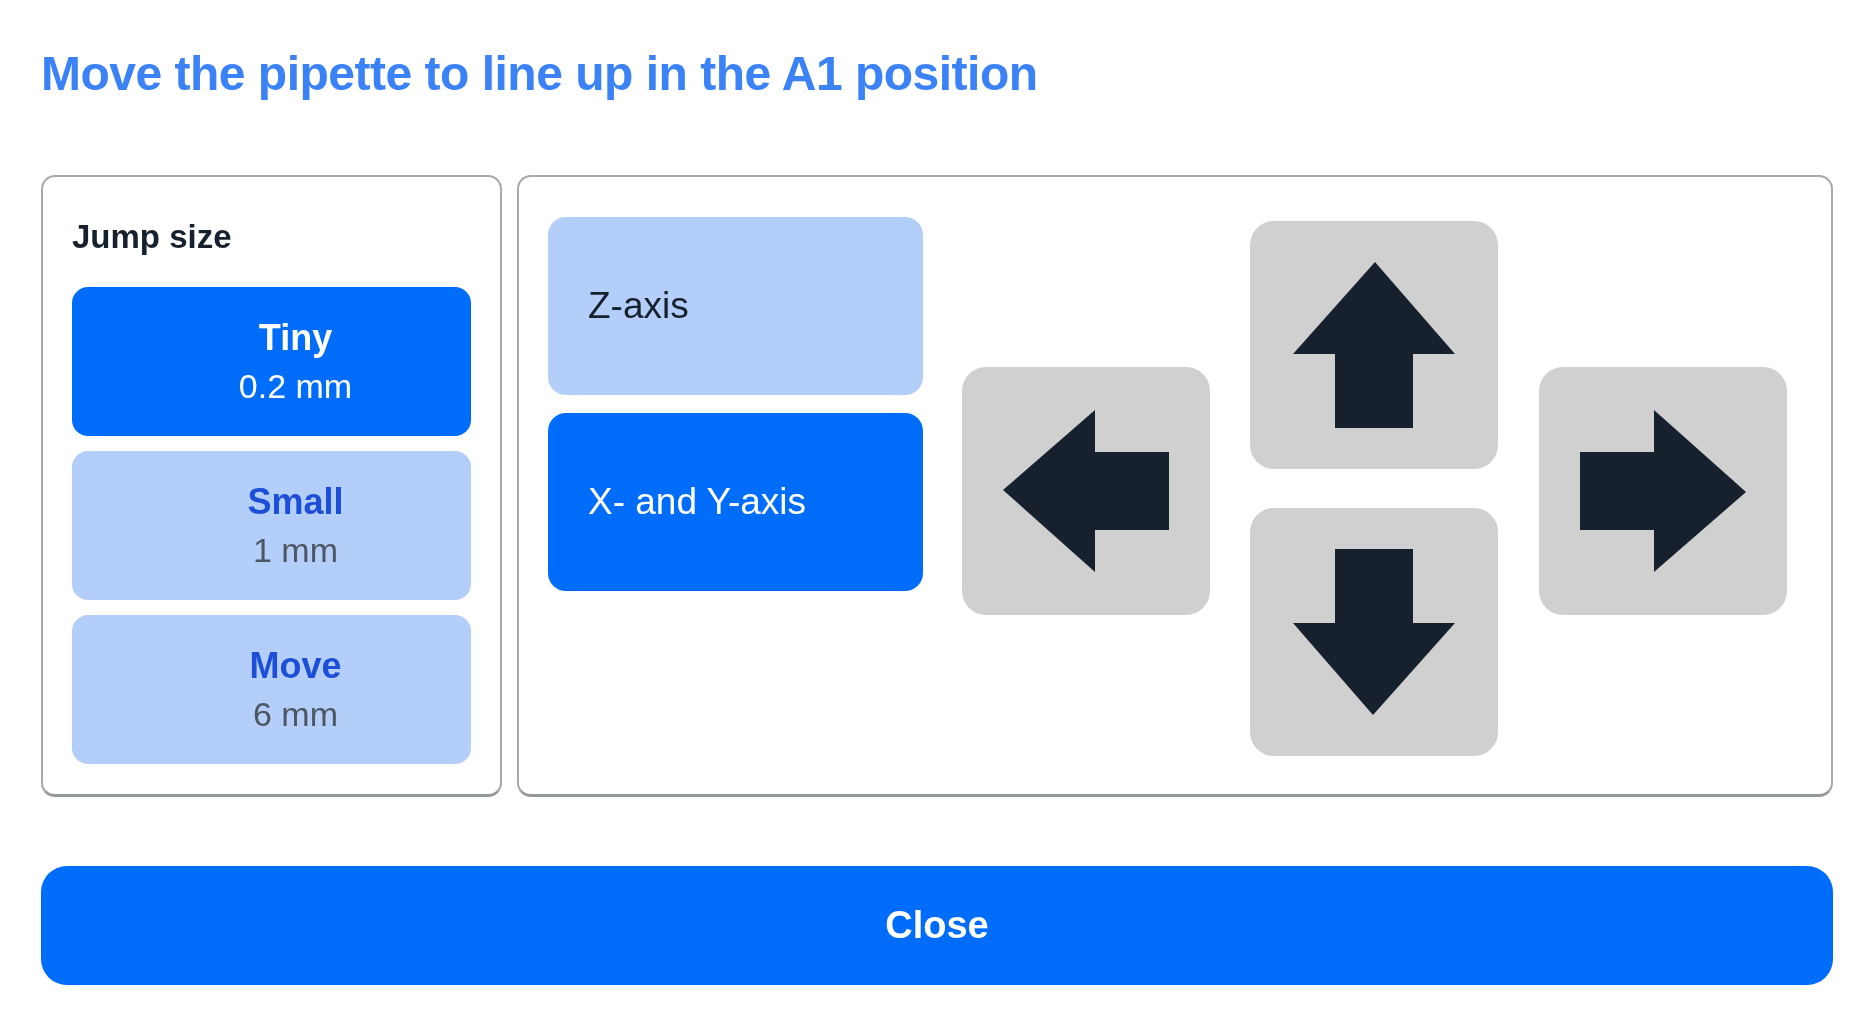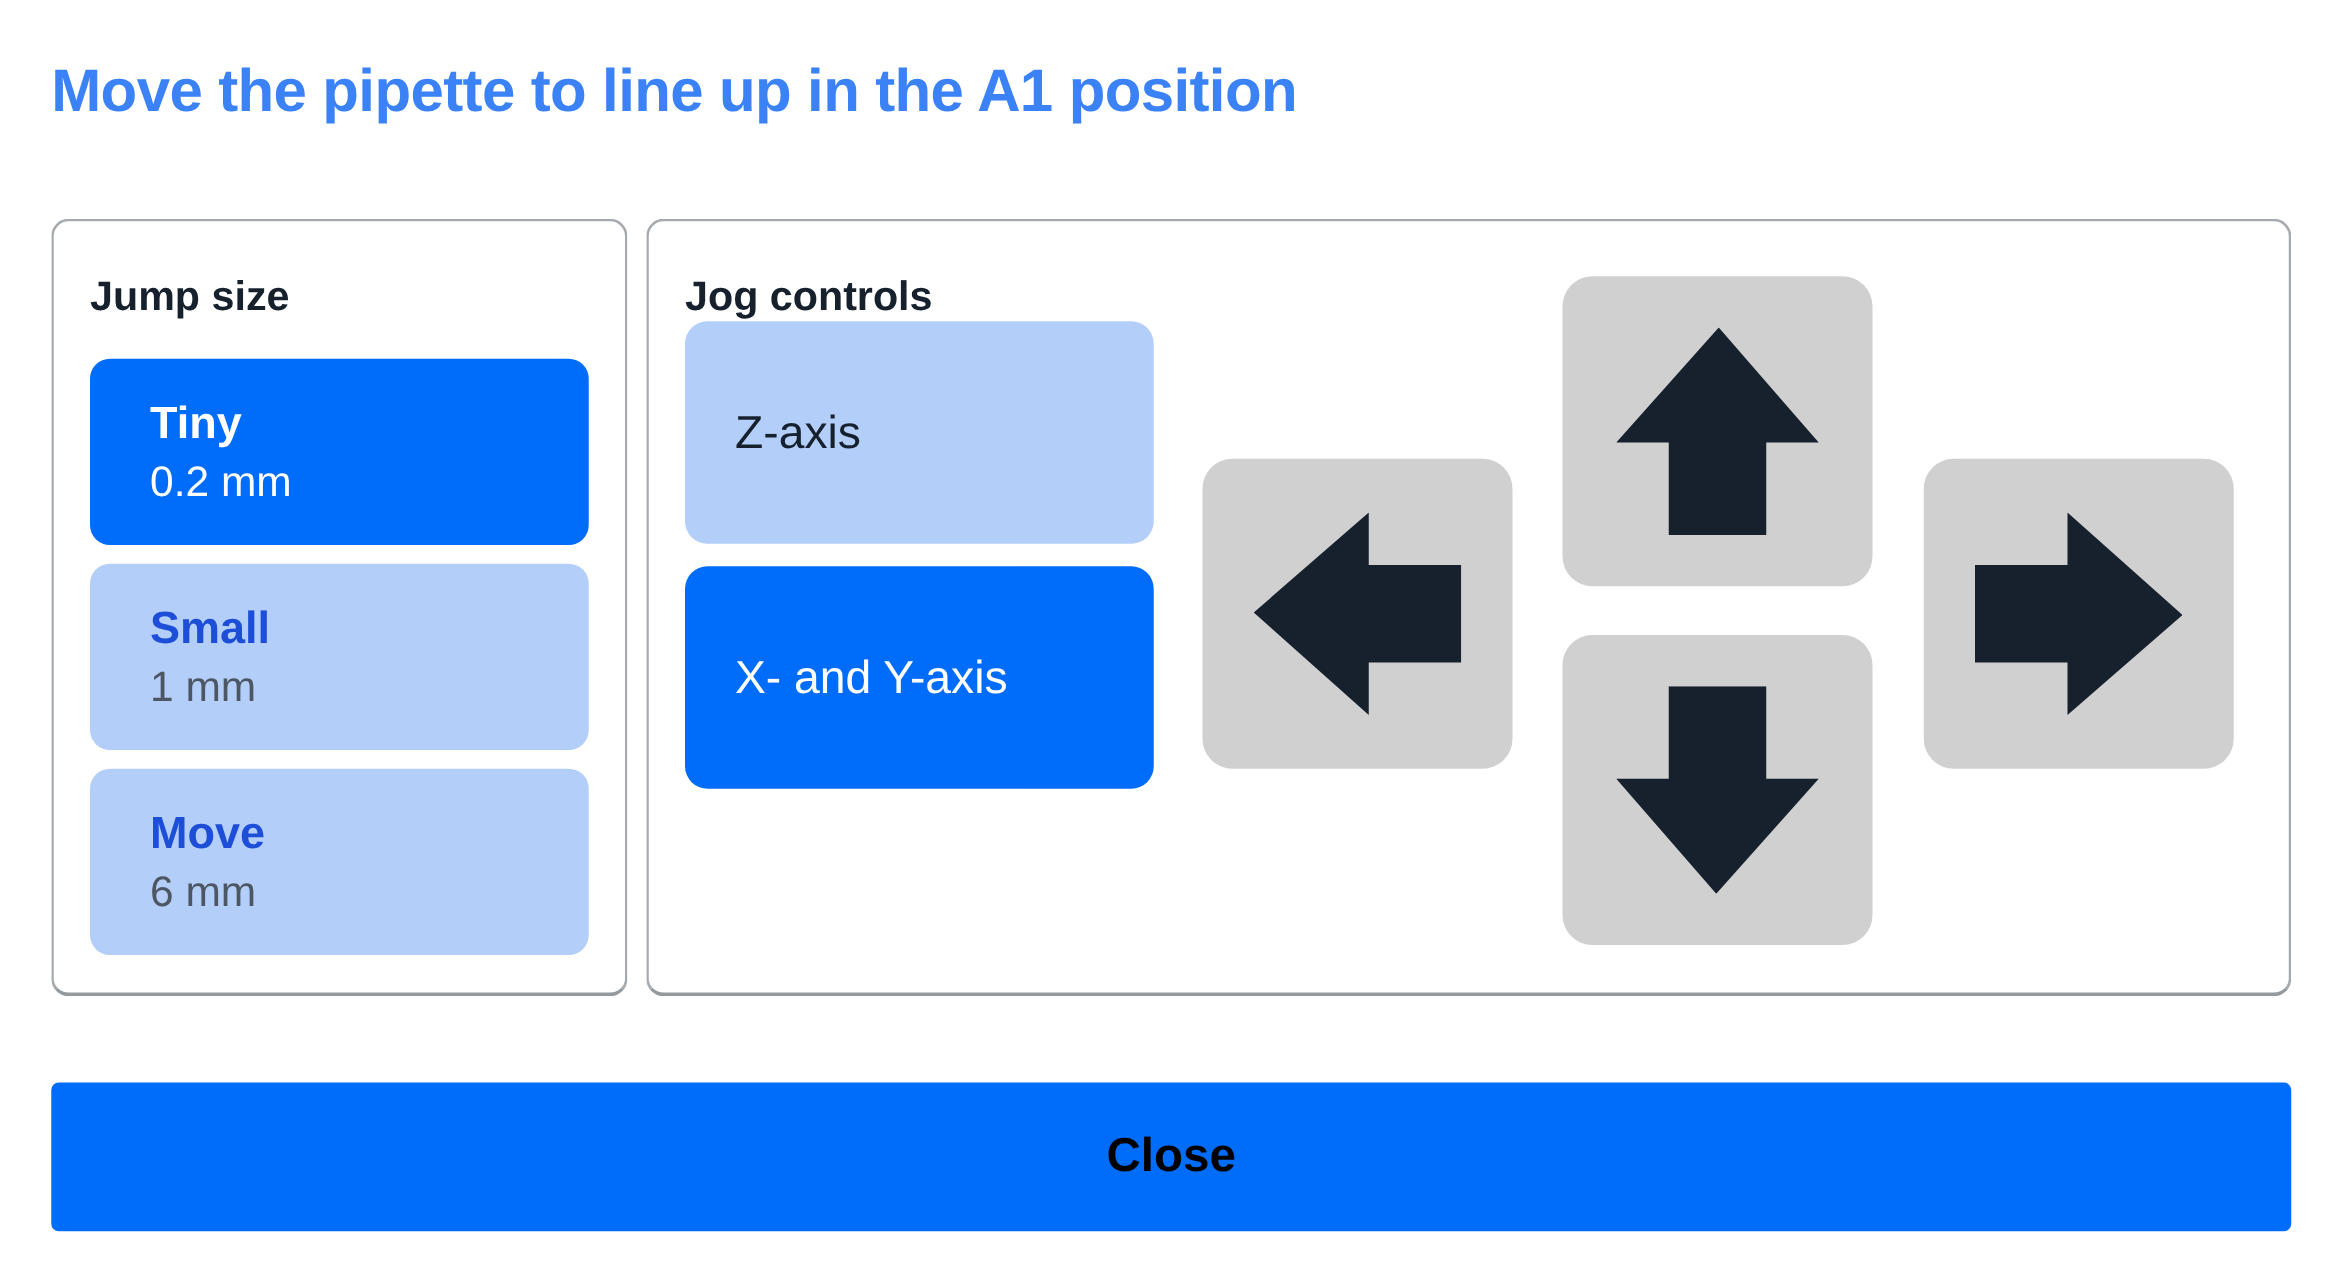--- a/index.html
+++ b/index.html
@@ -43,21 +43,21 @@
 
   
   .jump-panel { width: 461px; flex: 0 0 461px; }
   .jump-list { margin-top: 30px; display: flex; flex-direction: column; gap: 15px; }
   .jump-btn {
     width: 100%; height: 149px;
     border: none;
     border-radius: 16px;
     background: #B4CEFA;
     display: flex; flex-direction: column; justify-content: center;
-    align-items: flex-start;
+    align-items: center;
     padding-left: 48px;
     gap: 9px;
     cursor: pointer;
     text-align: left;
     font-family: "Liberation Sans", sans-serif;
   }
   .jump-btn .jump-name  { font-size: 36px; font-weight: 600; color: #1d4ed8; line-height: 1.15; }
   .jump-btn .jump-value { font-size: 34px; font-weight: 400; color: #4D5763; line-height: 1.15; }
   .jump-btn.selected { background: #006CFA; }
   .jump-btn.selected .jump-name,
@@ -100,23 +100,23 @@
   #btn-up    { left: 731px;  top: 44px;  }
   #btn-down  { left: 731px;  top: 331px; }
   #btn-left  { left: 443px;  top: 190px; }
   #btn-right { left: 1020px; top: 190px; }
 
   
   .close-btn {
     margin-top: 69px;
     width: 100%; height: 119px;
     border: none;
-    border-radius: 6px;
+    border-radius: 26px;
     background: #006CFA;
-    color: #000000;
+    color: #ffffff;
     font-size: 38px;
     font-weight: 600;
     cursor: pointer;
     font-family: "Liberation Sans", sans-serif;
   }
 </style>
 </head>
 <body>
 
 <div class="wrap">
@@ -137,21 +137,20 @@
           <span class="jump-value">1 mm</span>
         </button>
         <button class="jump-btn">
           <span class="jump-name">Move</span>
           <span class="jump-value">6 mm</span>
         </button>
       </div>
     </section>
 
     <section class="panel jog-panel">
-      <div class="panel-label">Jog controls</div>
 
       <button class="axis-btn">Z-axis</button>
       <button class="axis-btn selected first">X- and Y-axis</button>
 
       <button class="arrow-btn" id="btn-up">
         <span>
           <svg class="rot-up" width="162" height="166" viewBox="0 0 162 166">
             <polygon points="82,0 162,92 120,92 120,166 42,166 42,92 0,92" fill="#16212D"></polygon>
           </svg>
         </span>

